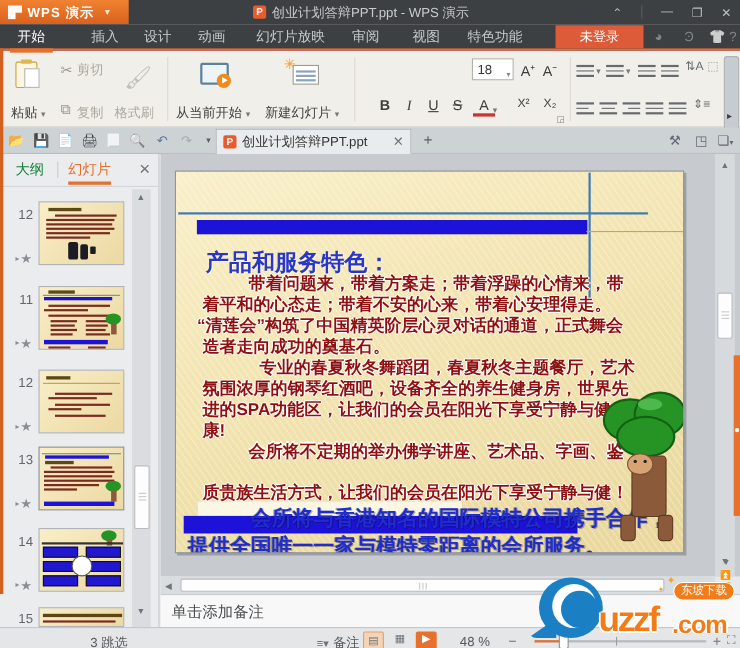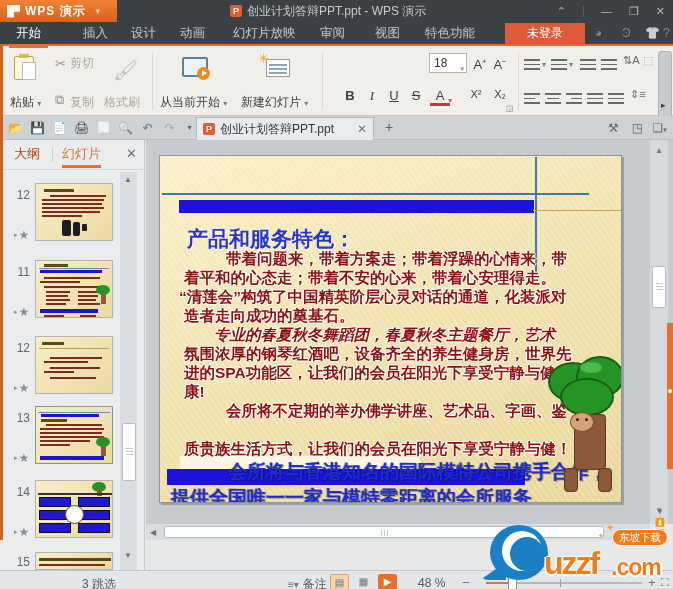--- a/index.html
+++ b/index.html
@@ -53,21 +53,21 @@
 
   
   .tabbar { left:0; top:116px; width:673px; height:24px; background:#cdd2d5; border-bottom:1px solid #b9bec2; }
   .qat-ic { position:absolute; top:4px; width:17px; height:16px; font-size:12px; text-align:center; line-height:16px;}
   .doc-tab { position:absolute; left:196px; top:1px; width:178px; height:23px; background:#e9ecee; border:1px solid #b3b8bc; border-bottom:none; display:flex; align-items:center; padding:0 6px; gap:5px; font-size:12px; color:#333; }
   .plus-btn { position:absolute; left:381px; top:4px; width:16px; height:16px; color:#5a5e62; font-size:14px; text-align:center; line-height:15px; }
 
   
   .left-panel { left:0; top:140px; width:145px; height:430px; background:#eaeced; border-right:1px solid #c5c9cc; overflow:hidden;}
   .panel-tabs { position:absolute; left:0; top:0; width:145px; height:30px; border-bottom:1px solid #d3d6d9; }
-  .ptab { position:absolute; top:0; height:28px; line-height:28px; font-size:13px; color:#c2410c; }
+  .ptab { position:absolute; top:0; height:28px; line-height:28px; font-size:13px; color:#15803d; }
   .ptab.active { color:#e8702d; border-bottom:3px solid #e8702d; }
   .ptab-div { position:absolute; left:52px; top:7px; width:1px; height:15px; background:#c8ccd0; }
   .panel-close { position:absolute; right:8px; top:6px; color:#6f7478; font-size:13px; }
   .thumb { position:absolute; left:35px; width:78px; height:58px; background:linear-gradient(135deg,#f8eec8,#ecd9a2); border:1px solid #b0b4b8; overflow:hidden; }
   .thumb.sel { border:1px solid #8a9096; }
   .tnum { position:absolute; left:6px; width:24px; text-align:right; font-size:12px; color:#63676b; }
   .tstar { position:absolute; left:14px; font-size:12px; color:#898f94; }
   .tstar::before { content:"▸"; font-size:7px; position:relative; top:-2px; margin-right:1px;}
   .pscroll { position:absolute; left:120px; top:32px; width:17px; height:398px; background:#dadde0; }
   .pscroll .up { position:absolute; top:3px; left:4px; color:#6f7478; font-size:8px;}
@@ -428,23 +428,23 @@
       <div class="sl-bluebar"></div>
       <div class="sl-vline"></div>
       <div class="sl-orangeline"></div>
       <div class="sl-title">产品和服务特色：</div>
 
       <div class="sl-lightband"></div>
       <div class="sl-bluebar2"></div>
 
       <div class="bline" style="left:66px; top:95px;">带着问题来，带着方案走；带着浮躁的心情来，带</div>
       <div class="bline" style="left:24px; top:114px;">着平和的心态走；带着不安的心来，带着心安理得走。</div>
-      <div class="bline" style="left:19px; top:133px;">“清莲会”构筑了中国精英阶层心灵对话的通道，化装派对</div>
+      <div class="bline" style="left:19px; top:133px;">“清莲会”构筑了中国精英阶层心灵对话的通道，正式舞会</div>
       <div class="bline" style="left:24px; top:152px;">造者走向成功的奠基石。</div>
-      <div class="bline" style="left:54px; top:171px;font-style:italic;">专业的春夏秋冬舞蹈团，春夏秋冬主题餐厅，艺术</div>
+      <div class="bline" style="left:76px; top:171px;">专业的春夏秋冬舞蹈团，春夏秋冬主题餐厅，艺术</div>
       <div class="bline" style="left:24px; top:190px;">氛围浓厚的钢琴红酒吧，设备齐全的养生健身房，世界先</div>
       <div class="bline" style="left:24px; top:209px;">进的SPA功能区，让我们的会员在阳光下享受宁静与健</div>
       <div class="bline" style="left:24px; top:228px;">康!</div>
       <div class="bline" style="left:66px; top:247px;">会所将不定期的举办佛学讲座、艺术品、字画、鉴</div>
       <div class="bline" style="left:24px; top:285px;">质贵族生活方式，让我们的会员在阳光下享受宁静与健！</div>
       <div class="bline blue" style="left:68px; top:306px; font-size:19px;">会所将与香港知名的国际模特公司携手合作，</div>
       <div class="bline blue" style="left:11px; top:332px; font-size:19px;">提供全国唯一一家与模特零距离的会所服务。</div>
 
       <div>
         <div class="canopy" style="left:388px; top:206px; width:50px; height:40px;"></div>
@@ -474,20 +474,23 @@
   <div class="abs orange-strip"></div>
 
   <div class="abs hscroll">
     <span class="larr">◀</span>
     <div class="hthumb">
         <div class="hgrip"></div>
       </div>
     <span class="rarr">▶</span>
   </div>
 
+  <div class="abs notes">
+    <span class="notes-text">单击添加备注</span>
+  </div>
 
   <div class="abs statusbar">
     <span class="sb-left">3 跳选</span>
     <span class="sb-notes">
         <span class="ic">≡▾</span>
         <span>备注</span>
       </span>
     <span class="sb-view sel" style="left:330px">▤</span>
     <span class="sb-view" style="left:354px">▦</span>
     <span class="sb-view play" style="left:378px">▶</span>

